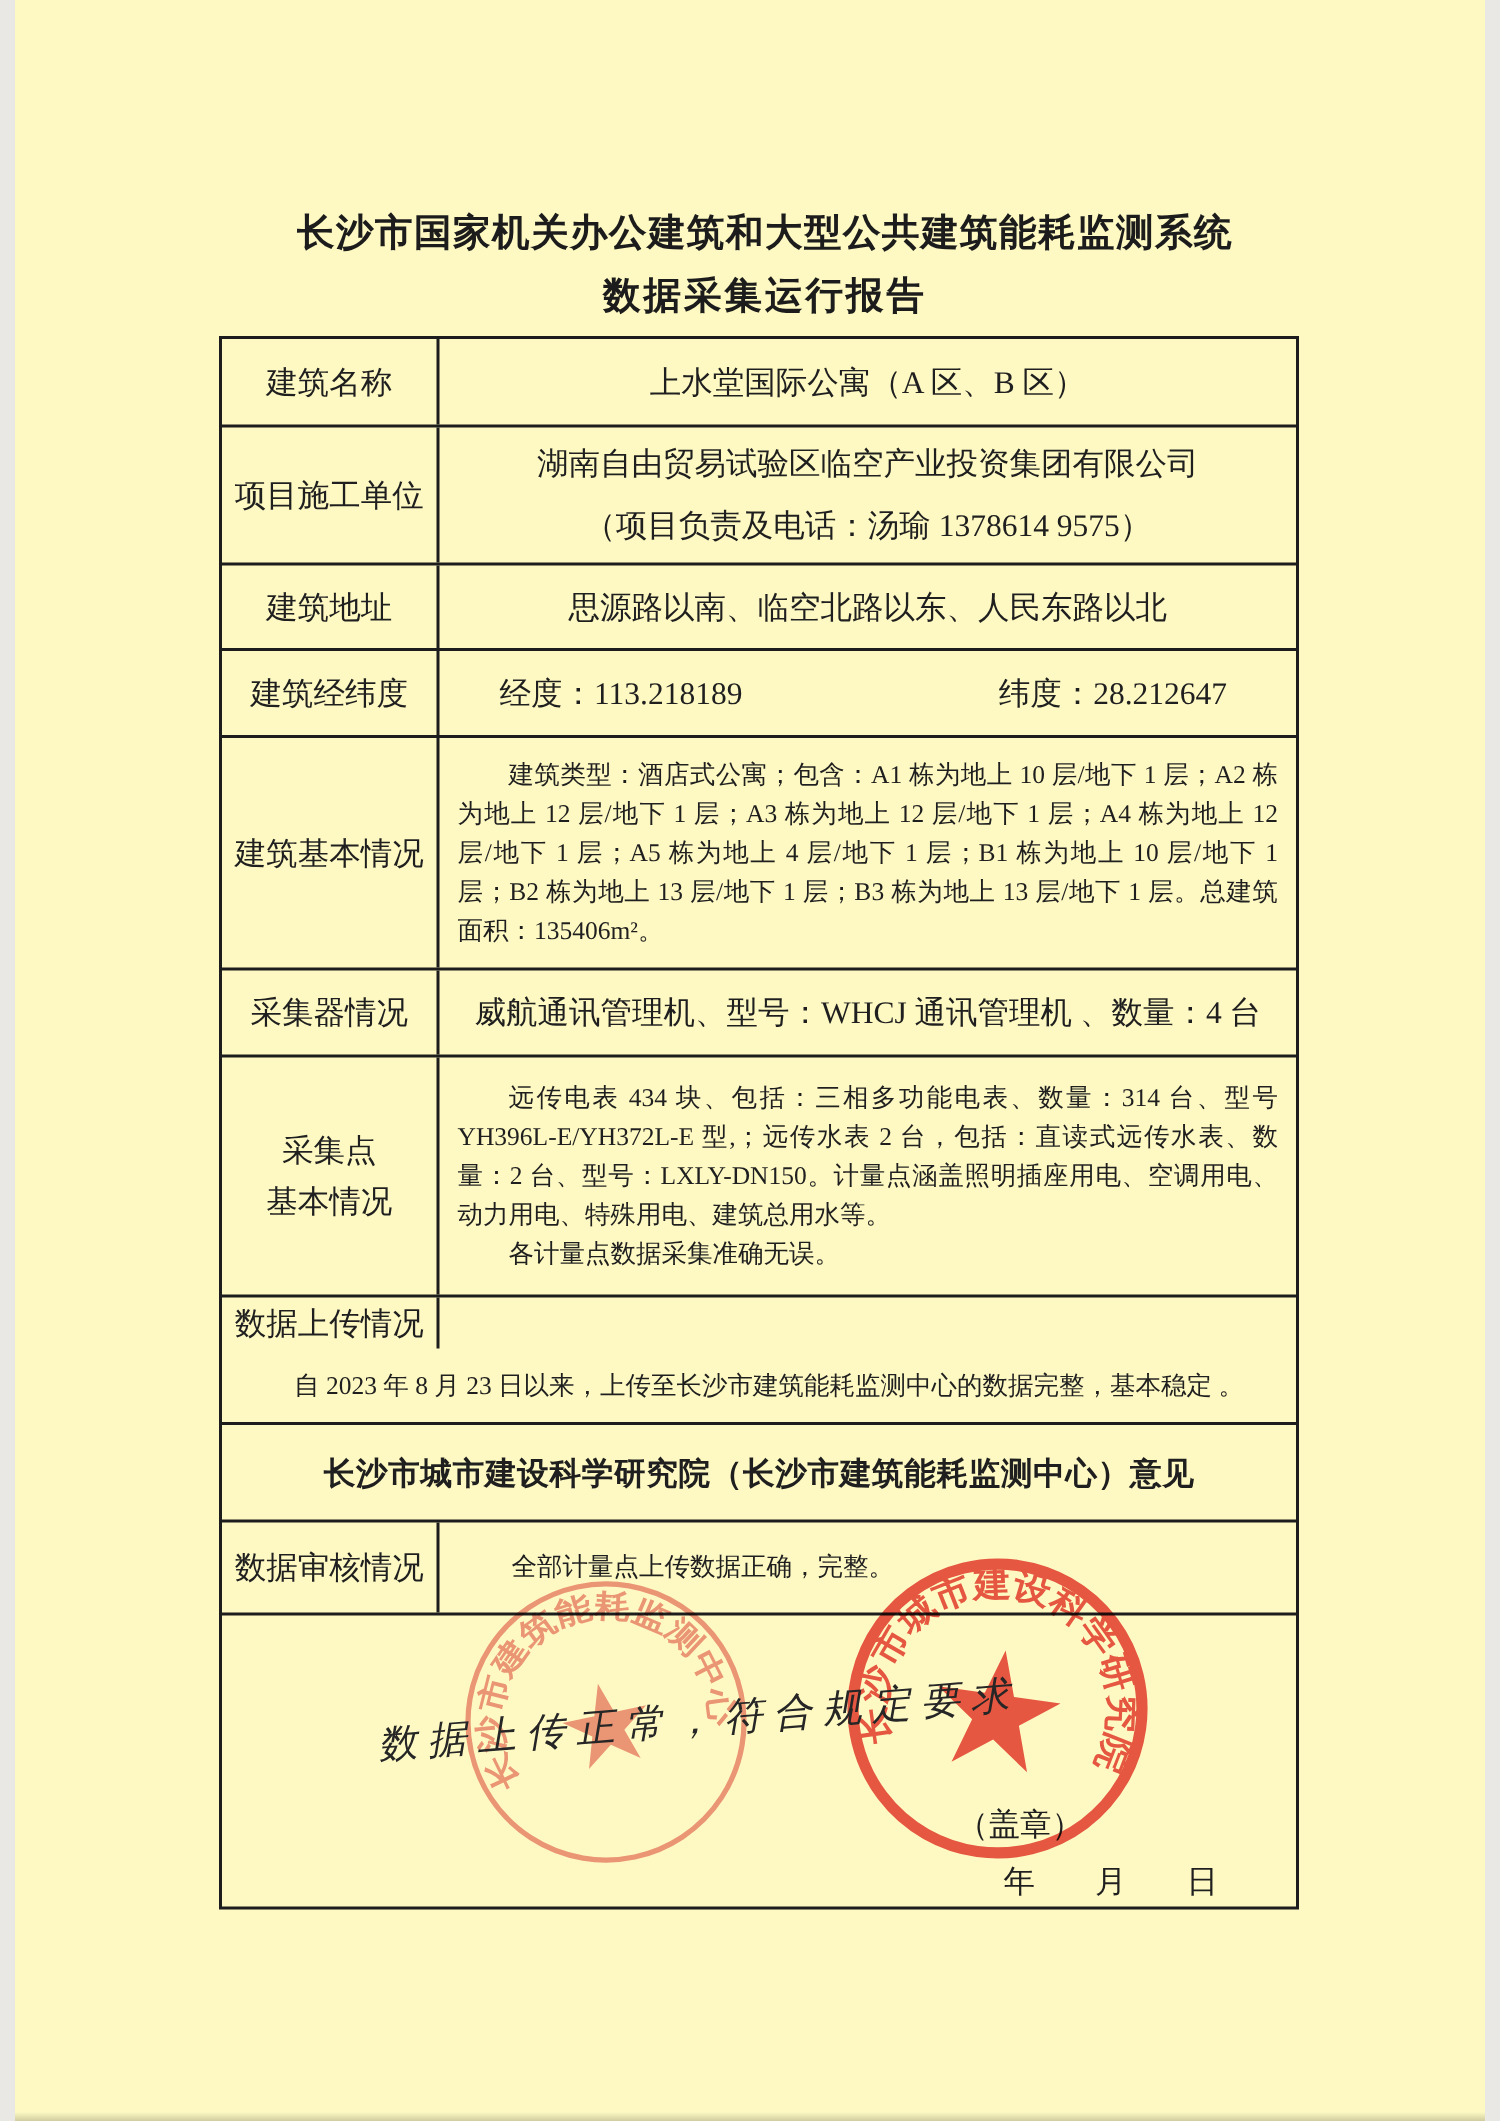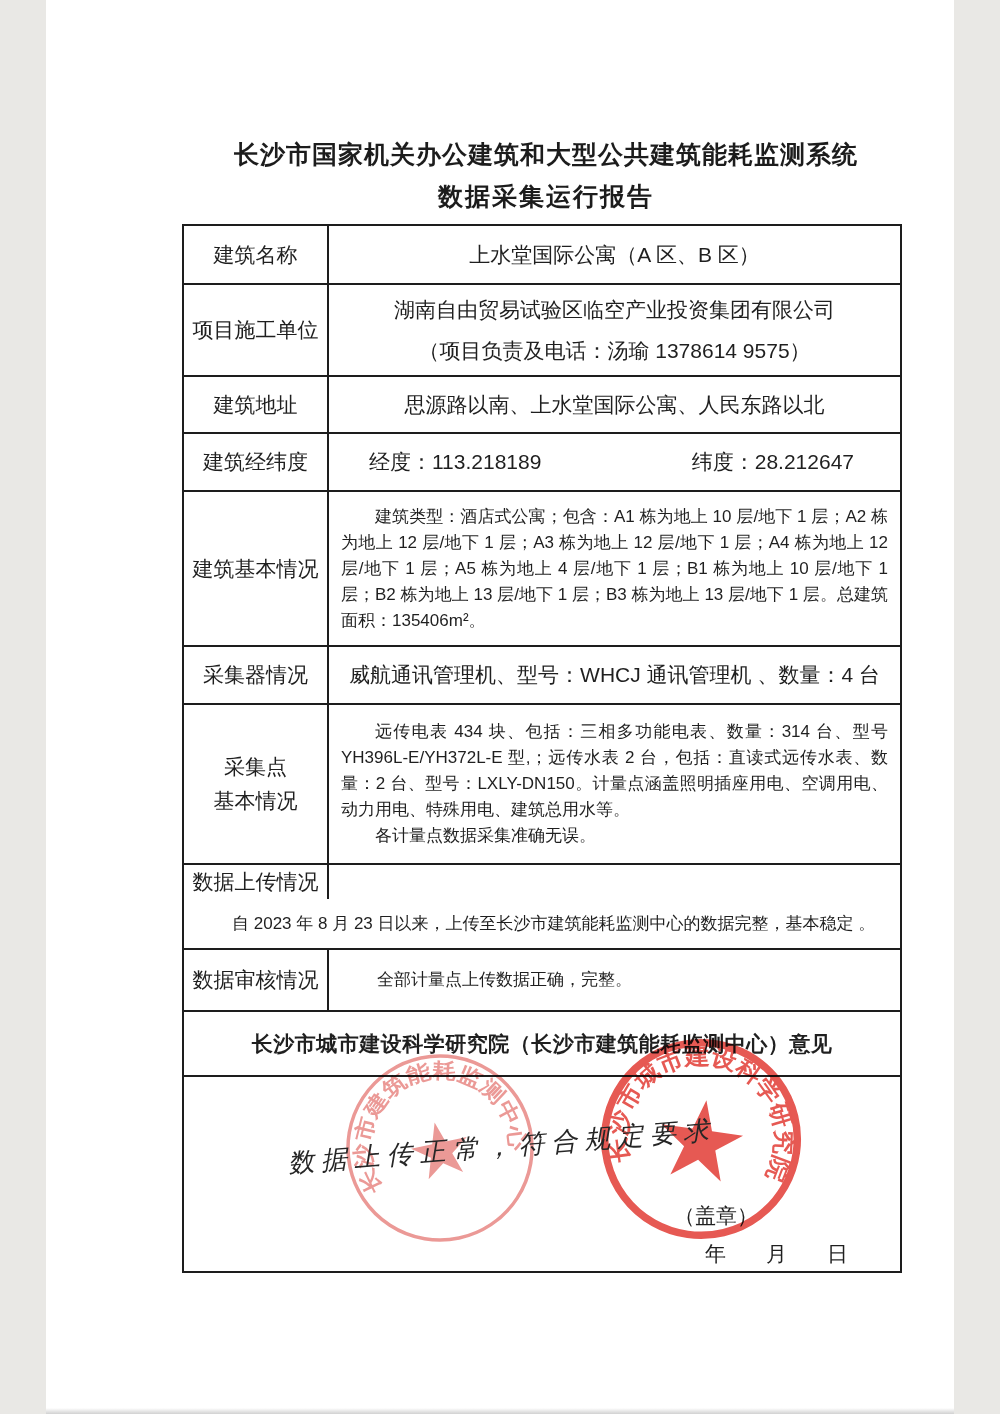--- a/index.html
+++ b/index.html
@@ -1,22 +1,22 @@
 <!DOCTYPE html>
 <html><head>
 <meta charset="utf-8">
 <style>
   html,body{margin:0;padding:0;background:#e9e8e5;}
   .page{
     position:relative;
-    width:908px;height:1414px;
+    width:980px;height:1414px;
     margin:0 auto;
-    background:#ffffff;
+    background:#fef9c3;
     overflow:hidden;
-    font-family:Liberation Sans, sans-serif;
+    font-family:Liberation Serif, serif;
     color:#1f1f1f;
   }
   .title{
     position:absolute;left:0;top:138px;width:1000px;
     text-align:center;font-size:25px;font-weight:700;
     letter-spacing:1px;margin:0;color:#1c1c1c;
   }
   .subtitle{
     position:absolute;left:0;top:180px;width:1000px;
     text-align:center;font-size:25px;font-weight:700;
@@ -111,21 +111,21 @@
     <div class="tr r2">
       <div class="td-label">项目施工单位</div>
       <div class="td-val center">
         <span>湖南自由贸易试验区临空产业投资集团有限公司</span>
         <span>（项目负责及电话：汤瑜 1378614 9575）</span>
       </div>
     </div>
 
     <div class="tr r3">
       <div class="td-label">建筑地址</div>
-      <div class="td-val center">思源路以南、上水堂国际公寓、人民东路以北</div>
+      <div class="td-val center">思源路以南、临空北路以东、人民东路以北</div>
     </div>
 
     <div class="tr r4">
       <div class="td-label">建筑经纬度</div>
       <div class="td-val">
         <span>经度：113.218189</span>
         <span>纬度：28.212647</span>
       </div>
     </div>
 
@@ -152,29 +152,29 @@
       </div>
     </div>
 
     <div class="tr r8">
       <div class="td-label">数据上传情况</div>
       <div class="td-val">
         <p class="para indent">自 2023 年 8 月 23 日以来，上传至长沙市建筑能耗监测中心的数据完整，基本稳定 。</p>
       </div>
     </div>
 
+    <div class="tr r10">
+      <span>长沙市城市建设科学研究院（长沙市建筑能耗监测中心）意见</span>
+    </div>
+
     <div class="tr r9">
       <div class="td-label">数据审核情况</div>
       <div class="td-val">
         <p class="para indent">全部计量点上传数据正确，完整。</p>
       </div>
-    </div>
-
-    <div class="tr r10">
-      <span>长沙市城市建设科学研究院（长沙市建筑能耗监测中心）意见</span>
     </div>
 
     <div class="tr r11"></div>
 
   </div>
 
   <div class="stamp stamp-left">
     <svg viewBox="0 0 200 200" xmlns="http://www.w3.org/2000/svg">
       <defs>
         <path id="arcL" d="M 36.6 129.6 A 70 70 0 1 1 163.4 129.6" fill="none"></path>

